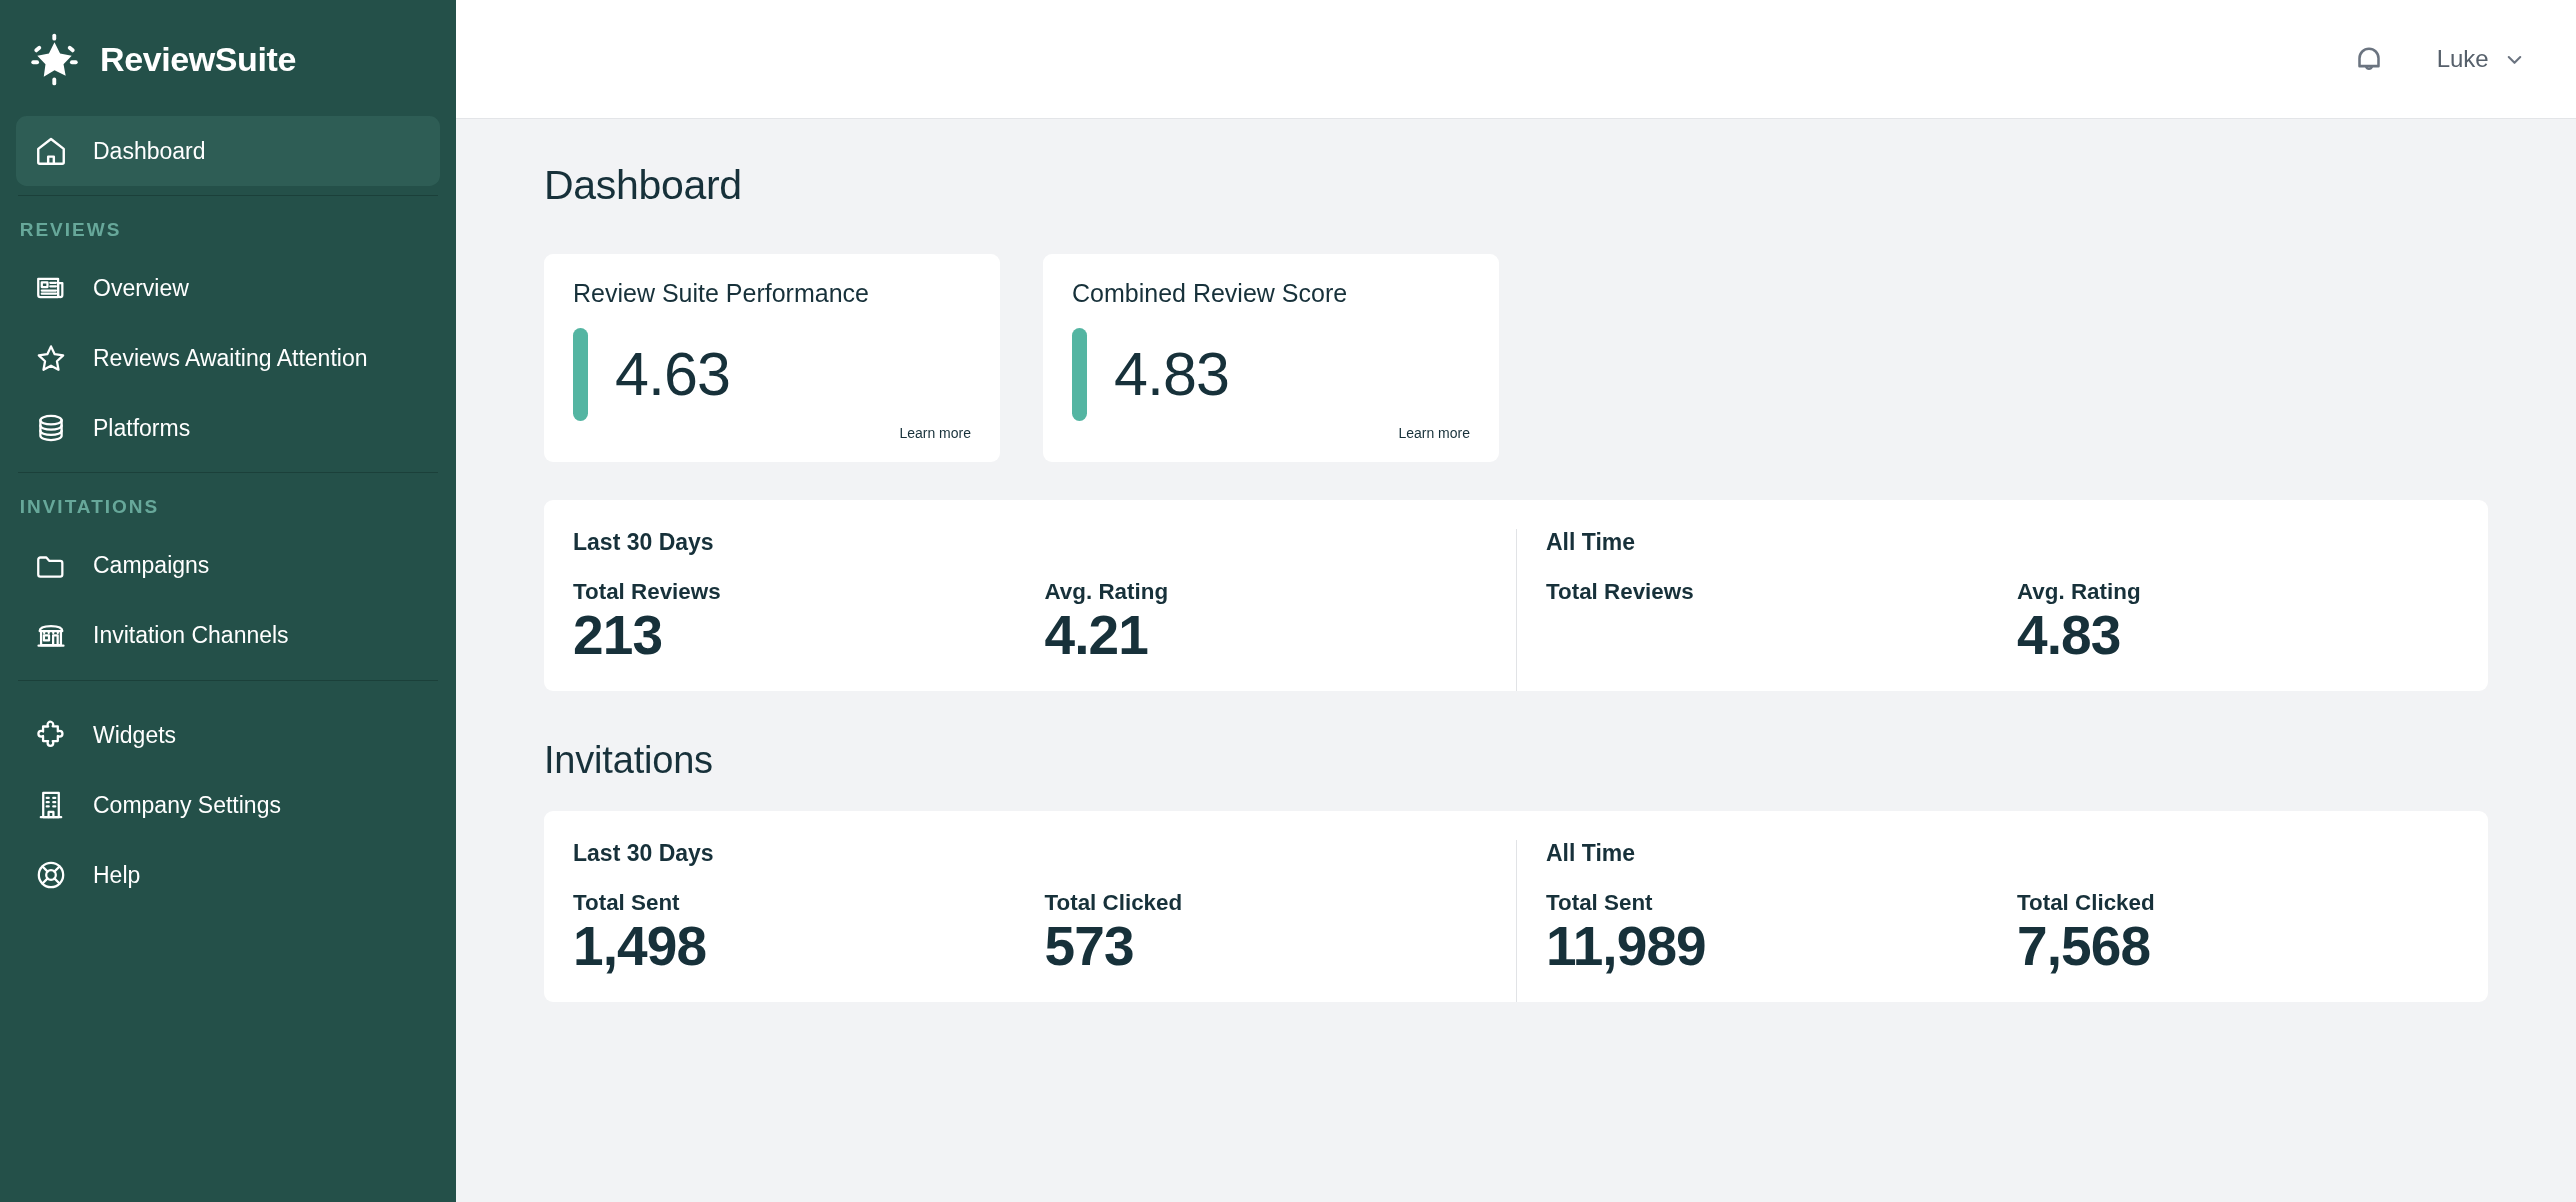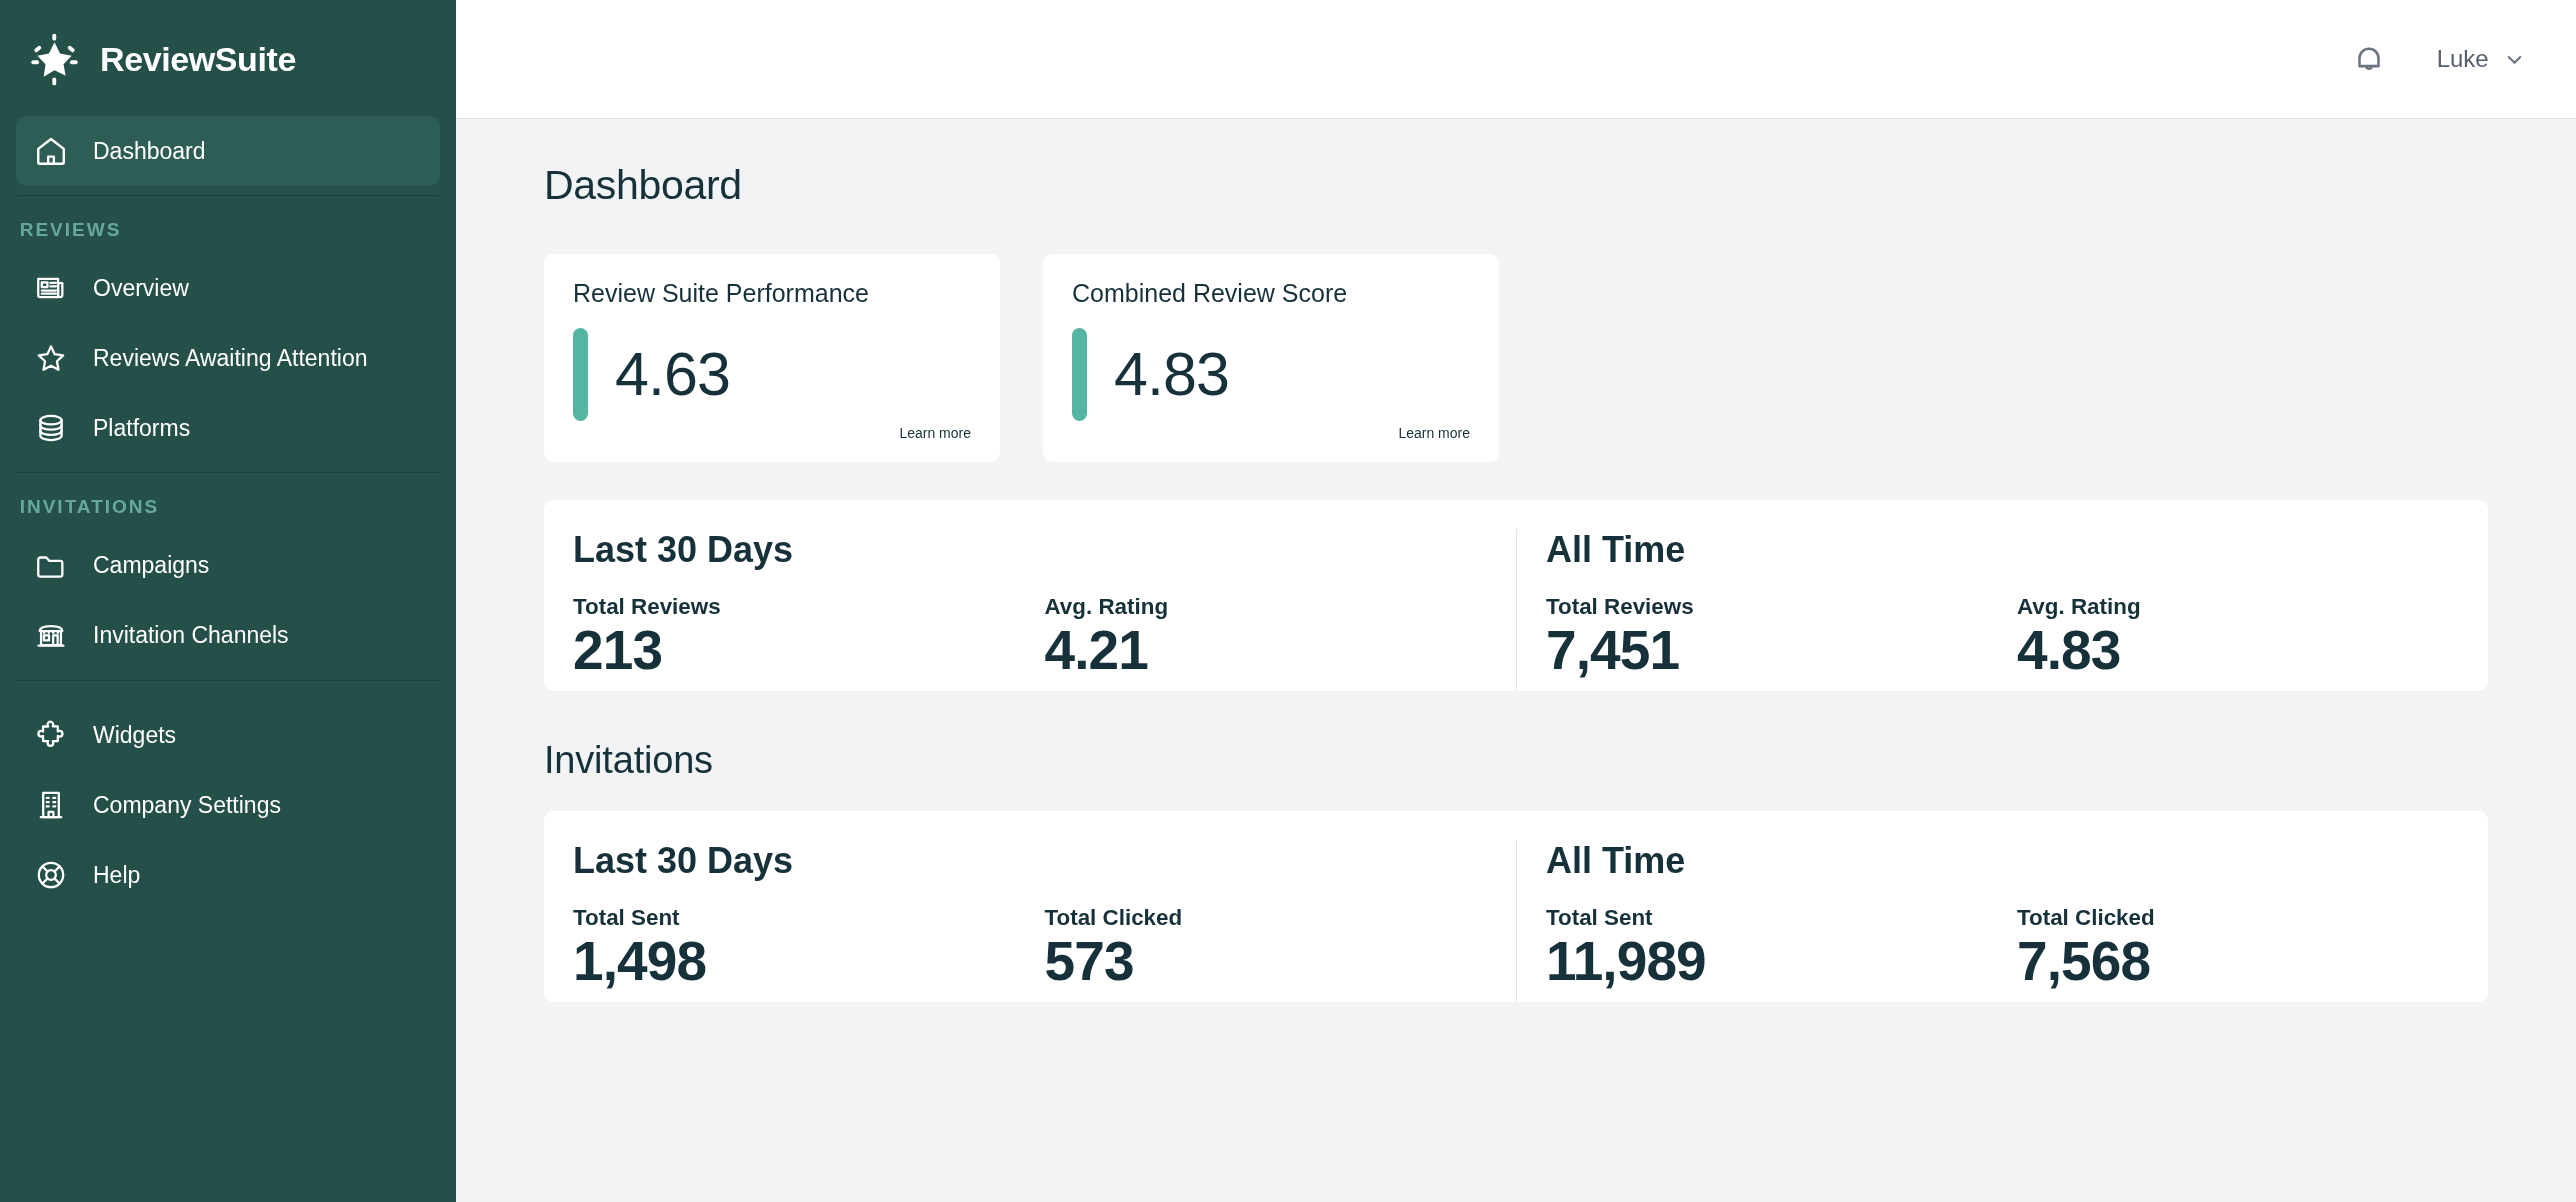--- a/index.html
+++ b/index.html
@@ -90,21 +90,21 @@
 
   .stats-card {
     background:#ffffff; border-radius:9px;
     margin-top:38px; height:191px;
     display:flex; align-items:stretch; position:relative;
     padding:29px 0 0 0;
   }
   .stats-card.invites { margin-top:29px; }
   .stats-half { flex:1 1 50%; padding-left:29px; position:relative; min-width:0; }
   .stats-half + .stats-half { border-left:0.9px solid #e1e3e6; }
-  .stats-period { font-size:36px; font-weight:bold; color:#17313a; }
+  .stats-period { font-size:23px; font-weight:bold; color:#17313a; }
   .stats-metrics { display:flex; margin-top:23px; }
   .metric { flex:1 1 50%; min-width:0; }
   .metric-label { font-size:22.4px; color:#17313a; font-weight:700; }
   .metric-value { font-size:55px; font-weight:bold; color:#17313a; letter-spacing:-0.9px; line-height:1.05; margin-top:1.8px; }
 
   .invitations-heading { margin-top:48px; }
 </style>
 </head>
 <body>
 
@@ -295,21 +295,20 @@
               <div class="metric-label">Avg. Rating</div>
               <div class="metric-value">4.21</div>
             </div>
           </div>
         </div>
         <div class="stats-half">
           <div class="stats-period">All Time</div>
           <div class="stats-metrics">
             <div class="metric">
               <div class="metric-label">Total Reviews</div>
-              <div class="metric-value">7,451</div>
             </div>
             <div class="metric">
               <div class="metric-label">Avg. Rating</div>
               <div class="metric-value">4.83</div>
             </div>
           </div>
         </div>
       </section>
 
       <h2 class="section-title invitations-heading">Invitations</h2>

